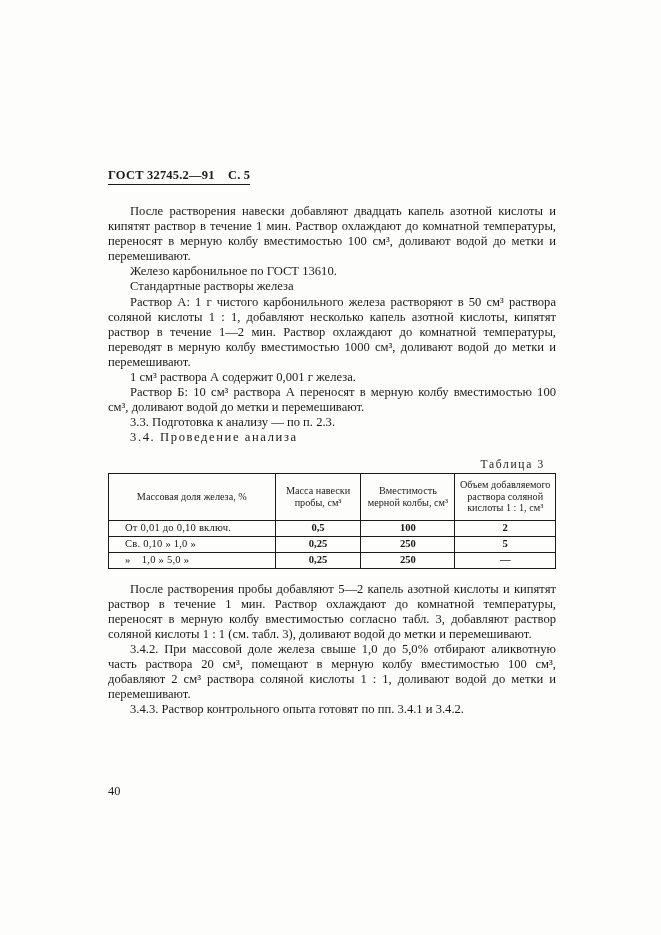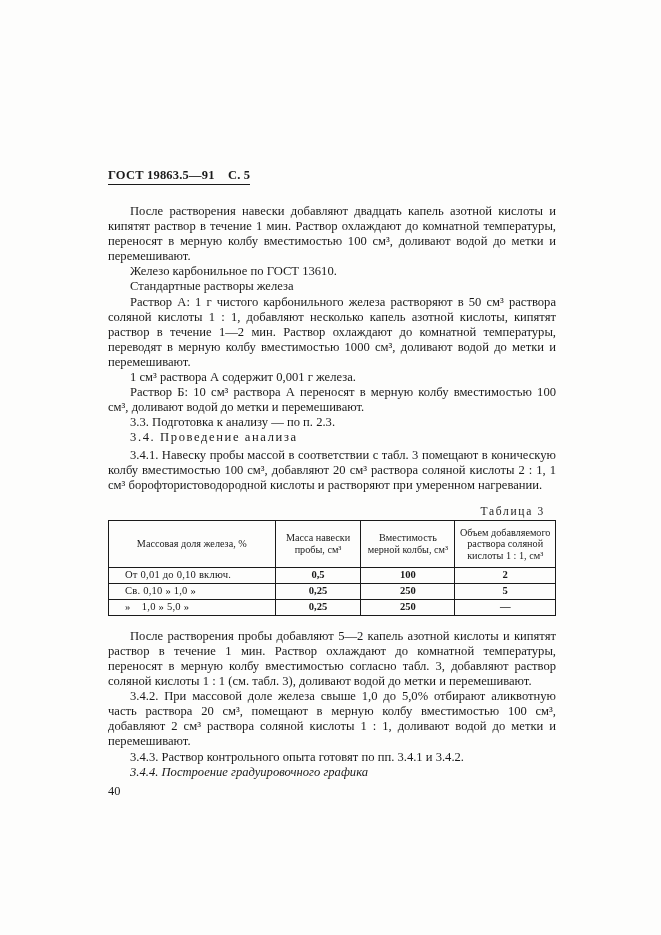--- a/index.html
+++ b/index.html
@@ -112,35 +112,34 @@
   }
 </style>
 </head>
 <body>
 
 <div class="page">
 
   <div class="content">
 
     <div class="header">
-      <span>ГОСТ 19863.5—91</span>
+      <span>ГОСТ 32745.2—91</span>
       <span style="margin-left:10px;">С. 5</span>
       <span class="rule"></span>
     </div>
 
     <div class="block" style="margin-top:19px;">
       <p class="body">После растворения навески добавляют двадцать капель азотной кислоты и кипятят раствор в течение 1 мин. Раствор охлаждают до комнатной температуры, переносят в мерную колбу вместимостью 100 см³, доливают водой до метки и перемешивают.</p>
       <p class="body">Железо карбонильное по ГОСТ 13610.</p>
       <p class="body">Стандартные растворы железа</p>
       <p class="body">Раствор А: 1 г чистого карбонильного железа растворяют в 50 см³ раствора соляной кислоты 1 : 1, добавляют несколько капель азотной кислоты, кипятят раствор в течение 1—2 мин. Раствор охлаждают до комнатной температуры, переводят в мерную колбу вместимостью 1000 см³, доливают водой до метки и перемешивают.</p>
       <p class="body">1 см³ раствора А содержит 0,001 г железа.</p>
       <p class="body">Раствор Б: 10 см³ раствора А переносят в мерную колбу вместимостью 100 см³, доливают водой до метки и перемешивают.</p>
       <p class="body">3.3. Подготовка к анализу — по п. 2.3.</p>
       <p class="body spaced">3.4. Проведение анализа</p>
-      <p class="body" style="margin-top:2px;">3.4.1. Навеску пробы массой в соответствии с табл. 3 помещают в коническую колбу вместимостью 100 см³, добавляют 20 см³ раствора соляной кислоты 2 : 1, 1 см³ борофтористоводородной кислоты и растворяют при умеренном нагревании.</p>
     </div>
 
     <div class="tbl-caption">Таблица 3</div>
 
     <table class="data">
       <thead>
         <tr>
           <th style="width:168px;">Массовая доля железа, %</th>
           <th style="width:88px;">Масса навески пробы, см³</th>
           <th style="width:92px;">Вместимость мерной колбы, см³</th>
@@ -184,20 +183,19 @@
           <td>250</td>
           <td>—</td>
         </tr>
       </tbody>
     </table>
 
     <div class="block after-table">
       <p class="body">После растворения пробы добавляют 5—2 капель азотной кислоты и кипятят раствор в течение 1 мин. Раствор охлаждают до комнатной температуры, переносят в мерную колбу вместимостью согласно табл. 3, добавляют раствор соляной кислоты 1 : 1 (см. табл. 3), доливают водой до метки и перемешивают.</p>
       <p class="body">3.4.2. При массовой доле железа свыше 1,0 до 5,0% отбирают аликвотную часть раствора 20 см³, помещают в мерную колбу вместимостью 100 см³, добавляют 2 см³ раствора соляной кислоты 1 : 1, доливают водой до метки и перемешивают.</p>
       <p class="body">3.4.3. Раствор контрольного опыта готовят по пп. 3.4.1 и 3.4.2.</p>
-      <p class="body ital">3.4.4. Построение градуировочного графика</p>
     </div>
 
   </div>
 
   <div class="pagenum">40</div>
 
 </div>
 
 </body></html>

